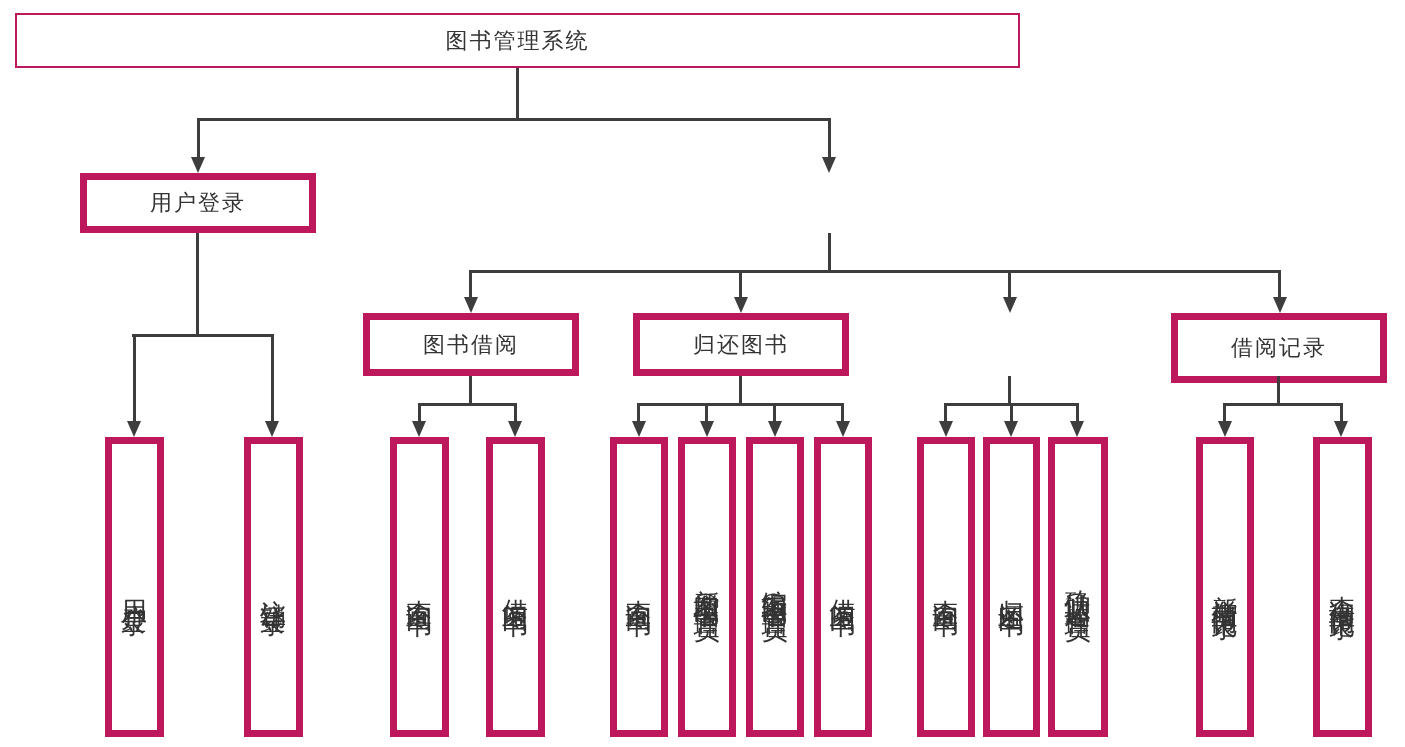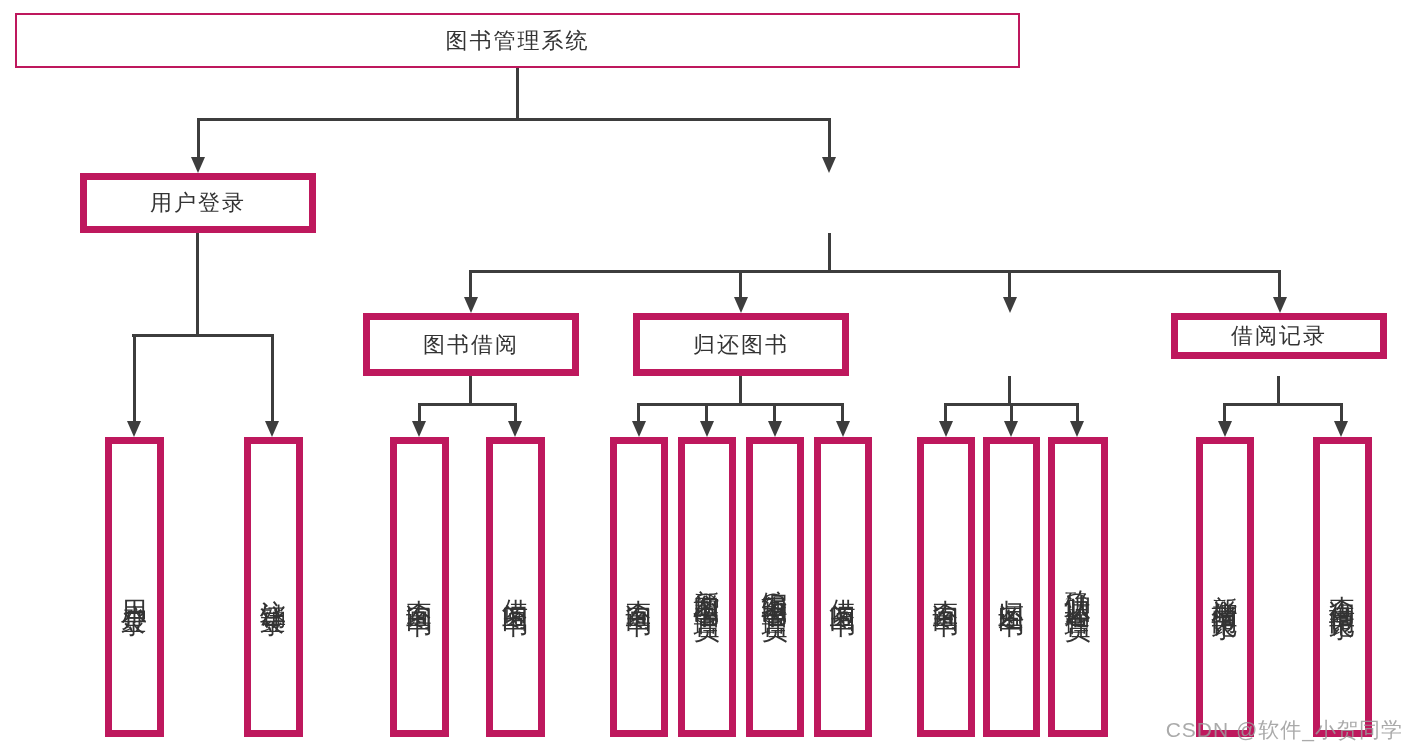--- a/index.html
+++ b/index.html
@@ -51,21 +51,21 @@
 <body>
 
 <div class="canvas">
 
   <div class="node hbox" style="left:15px;top:13px;width:1005px;height:55px;border-width:2px">图书管理系统</div>
 
   <div class="node hbox" style="left:80px;top:173px;width:236px;height:60px">用户登录</div>
 
   <div class="node hbox" style="left:363px;top:313px;width:216px;height:63px">图书借阅</div>
   <div class="node hbox" style="left:633px;top:313px;width:216px;height:63px">归还图书</div>
-  <div class="node hbox" style="left:1171px;top:313px;width:216px;height:46px">借阅记录</div>
+  <div class="node hbox" style="left:1171px;top:313px;width:216px;height:70px">借阅记录</div>
 
   <div class="node vbox" style="left:105px;top:437px;width:59px;height:300px">用户登录</div>
   <div class="node vbox" style="left:244px;top:437px;width:59px;height:300px">注销登录</div>
 
   <div class="node vbox" style="left:390px;top:437px;width:59px;height:300px">查询图书</div>
   <div class="node vbox" style="left:486px;top:437px;width:59px;height:300px">借阅图书</div>
 
   <div class="node vbox" style="left:610px;top:437px;width:58px;height:300px">查询图书</div>
   <div class="node vbox" style="left:678px;top:437px;width:58px;height:300px">新增图书（管理员）</div>
   <div class="node vbox" style="left:746px;top:437px;width:58px;height:300px">编辑图书（管理员）</div>
@@ -130,15 +130,14 @@
   <div class="ar" style="left:1004px;top:421px"></div>
   <div class="ar" style="left:1070px;top:421px"></div>
 
   <div class="ln" style="left:1277px;top:376px;width:3px;height:29px"></div>
   <div class="ln" style="left:1223px;top:403px;width:120px;height:3px"></div>
   <div class="ln" style="left:1223px;top:403px;width:3px;height:18px"></div>
   <div class="ln" style="left:1340px;top:403px;width:3px;height:18px"></div>
   <div class="ar" style="left:1218px;top:421px"></div>
   <div class="ar" style="left:1334px;top:421px"></div>
 
-  <div class="wm">CSDN @软件_小贺同学</div>
 
 </div>
 
 </body></html>

